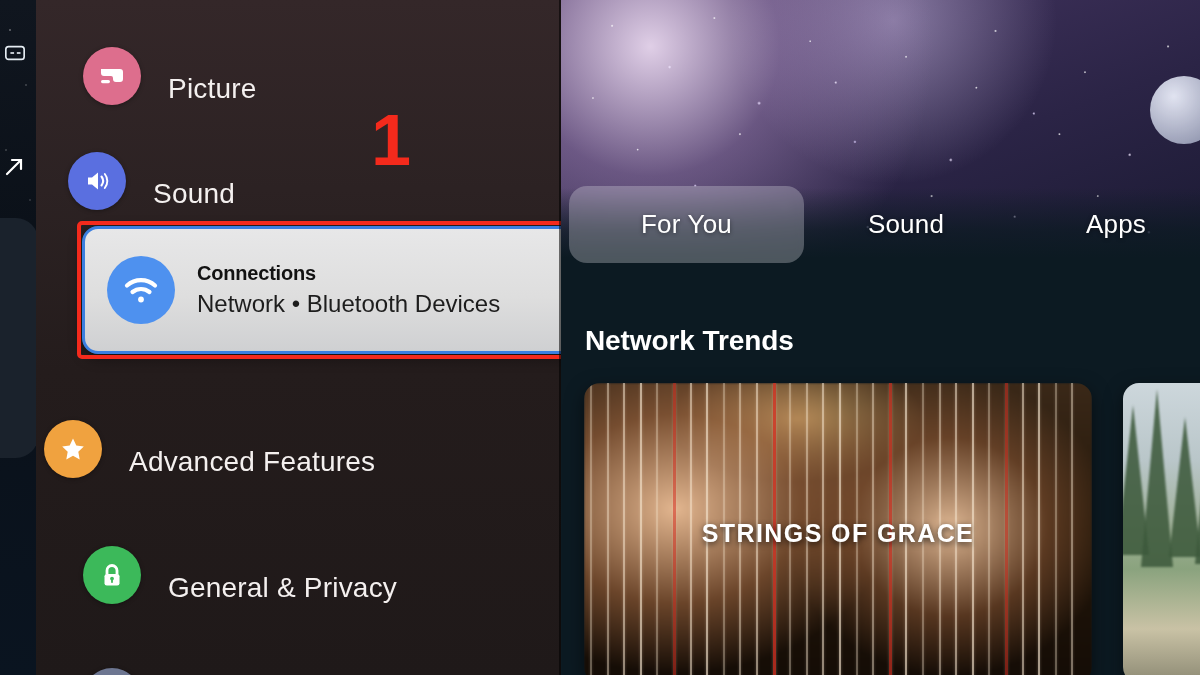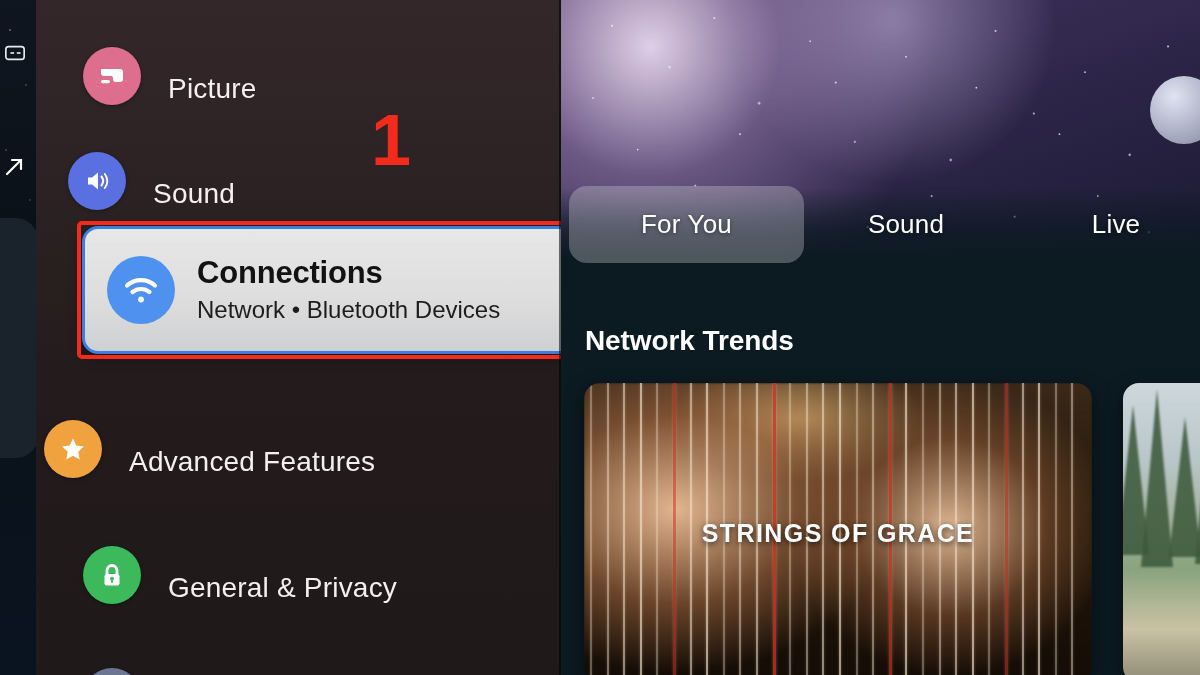--- a/index.html
+++ b/index.html
@@ -125,21 +125,21 @@
     width: 68px; height: 68px;
     border-radius: 50%;
     background: #4e91ef;
     display: flex; align-items: center; justify-content: center;
     flex: 0 0 auto;
   }
   #icon-connections svg { width: 42px; height: 42px; }
   #connections-text { margin-left: 22px; }
   #connections-title {
     color: #121212;
-    font-size: 31px;
+    font-size: 20px;
     font-weight: 700;
     letter-spacing: -.2px;
     line-height: 1.1;
   }
   #connections-subtitle {
     color: #1d1d1d;
     font-size: 24px;
     margin-top: 6px;
     line-height: 1.15;
     white-space: nowrap;
@@ -432,21 +432,21 @@
     </div>
 
     <div id="tabbar">
       <div class="tab" id="tab-for-you">
         <span>For You</span>
       </div>
       <div class="tab" id="tab-live">
         <span>Sound</span>
       </div>
       <div class="tab" id="tab-apps">
-        <span>Live</span>
+        <span>Apps</span>
       </div>
     </div>
 
     <div id="section-title">Network Trends</div>
 
     <div class="trend-card" id="trend-card-0">
       <div id="harp-art">
         <div id="harp-bg"></div>
         <div id="harp-strings">
             <i style="left: 6px; opacity: 0.5;"></i>

